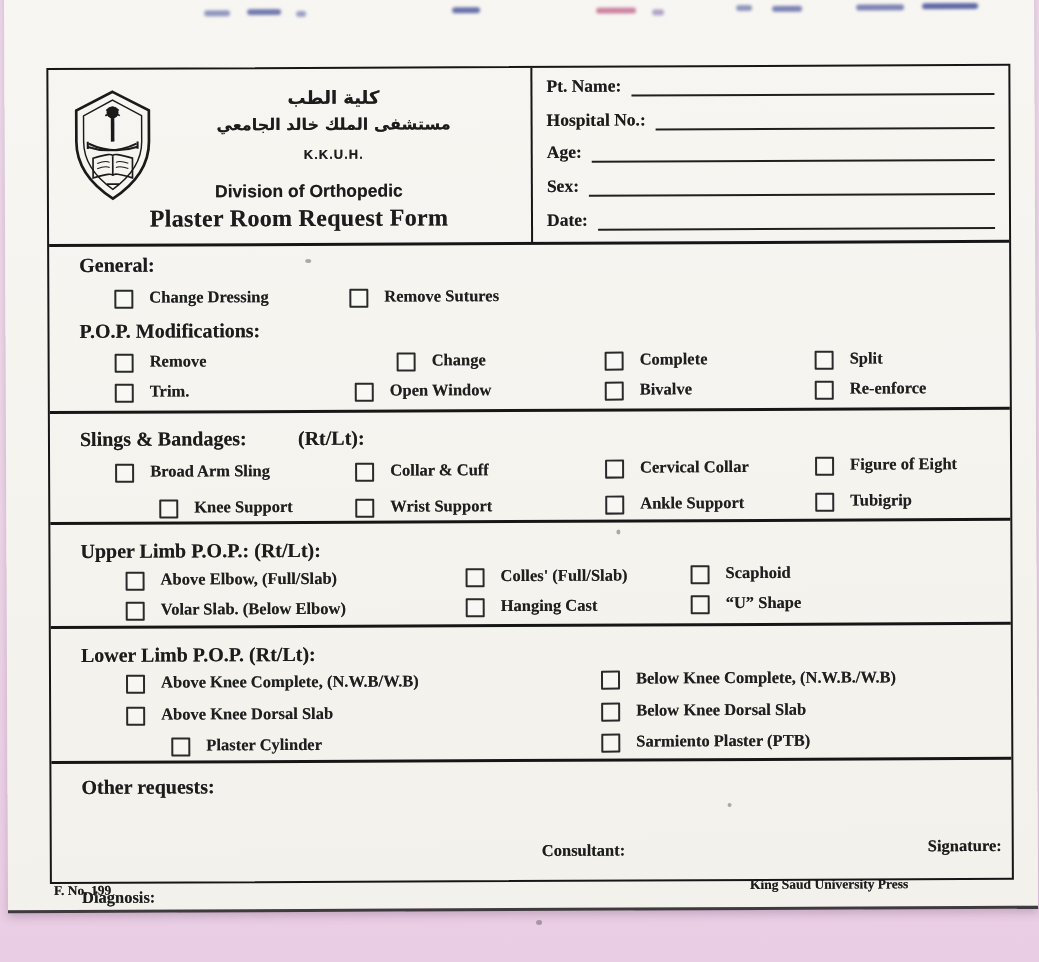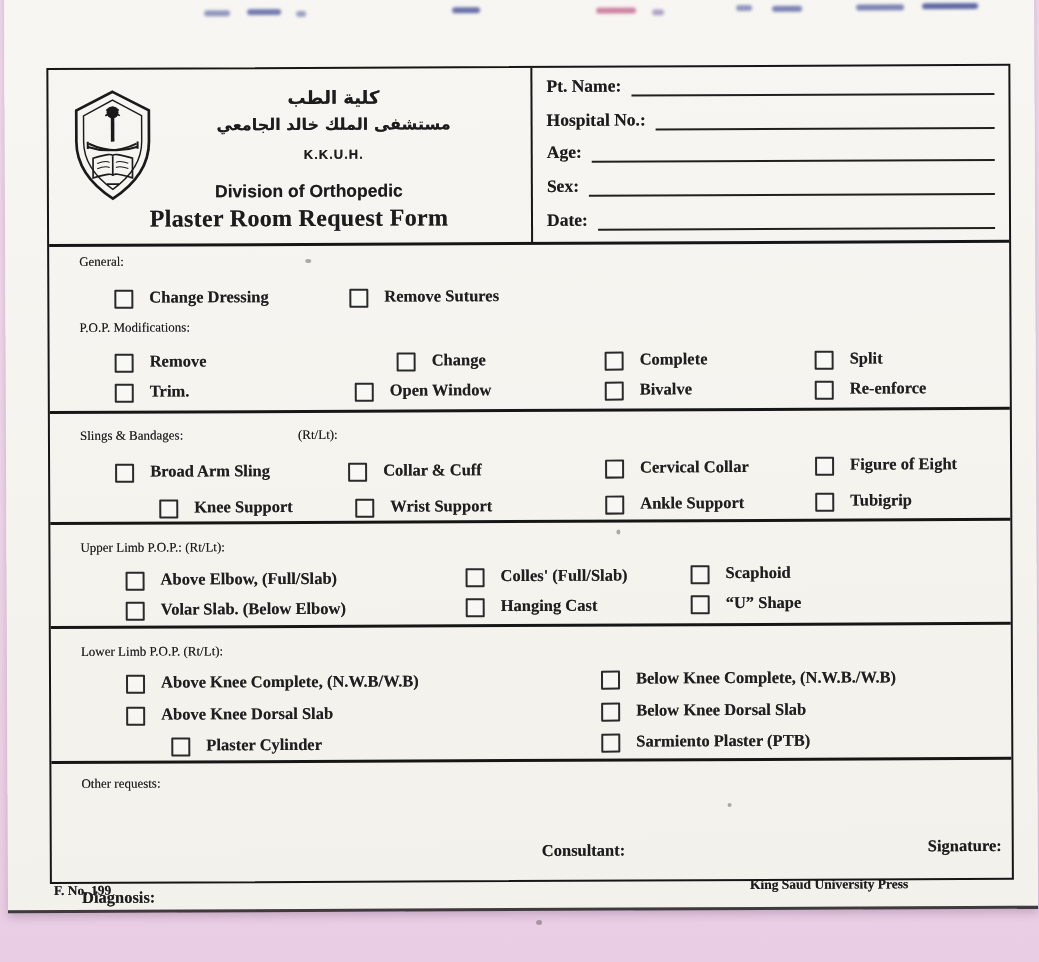--- a/index.html
+++ b/index.html
@@ -42,21 +42,21 @@
          font-family:"Liberation Sans","DejaVu Sans",sans-serif;font-weight:bold;font-size:17.5px;}
   .h-title{position:absolute;left:20px;top:136px;width:460px;text-align:center;
          font-weight:bold;font-size:24px;letter-spacing:.3px;}
 
   
   .pfield{position:absolute;left:498px;display:flex;align-items:flex-end;width:448px;}
   .pfield .plabel{font-weight:bold;font-size:17.5px;white-space:nowrap;}
   .pfield .pline{flex:1;border-bottom:2px solid #20201f;margin-left:10px;height:19px;}
 
   
-  .sechead{position:absolute;font-weight:normal;font-size:13px;white-space:nowrap;}
+  .sechead{position:absolute;font-weight:bold;font-size:20px;white-space:nowrap;}
   .cbitem{position:absolute;display:flex;align-items:flex-start;}
   .cb{width:15px;height:15px;border:2px solid #2a2a2a;margin-top:2px;flex:none;
       background:rgba(255,255,255,.35);border-radius:1px;}
   .cbl{margin-left:16px;font-weight:bold;font-size:16.5px;color:#1f1f1f;white-space:nowrap;}
 
   .botlabel{position:absolute;font-weight:bold;font-size:16.5px;white-space:nowrap;}
 
   .footnote{position:absolute;font-weight:bold;font-size:13.5px;white-space:nowrap;}
 
   .speck{position:absolute;background:#6b6b6b;border-radius:50%;opacity:.55;}
@@ -189,21 +189,21 @@
 
     <div class="hline" style="top:341px;"></div>
 
     <div class="sechead scan-ink" style="left:30px;top:358px;">Slings &amp; Bandages:</div>
     <div class="sechead scan-ink" style="left:248px;top:358px;">(Rt/Lt):</div>
 
     <div class="cbitem" style="left:65px;top:392px;">
       <span class="cb"></span>
       <span class="cbl scan-ink">Broad Arm Sling</span>
     </div>
-    <div class="cbitem" style="left:298px;top:392px;font-family:Liberation Serif, serif;">
+    <div class="cbitem" style="left:305px;top:392px;font-family:Liberation Serif, serif;">
       <span class="cb"></span>
       <span class="cbl scan-ink">Collar &amp; Cuff</span>
     </div>
     <div class="cbitem" style="left:555px;top:390px;">
       <span class="cb"></span>
       <span class="cbl scan-ink">Cervical Collar</span>
     </div>
     <div class="cbitem" style="left:765px;top:388px;">
       <span class="cb"></span>
       <span class="cbl scan-ink">Figure of Eight</span>

